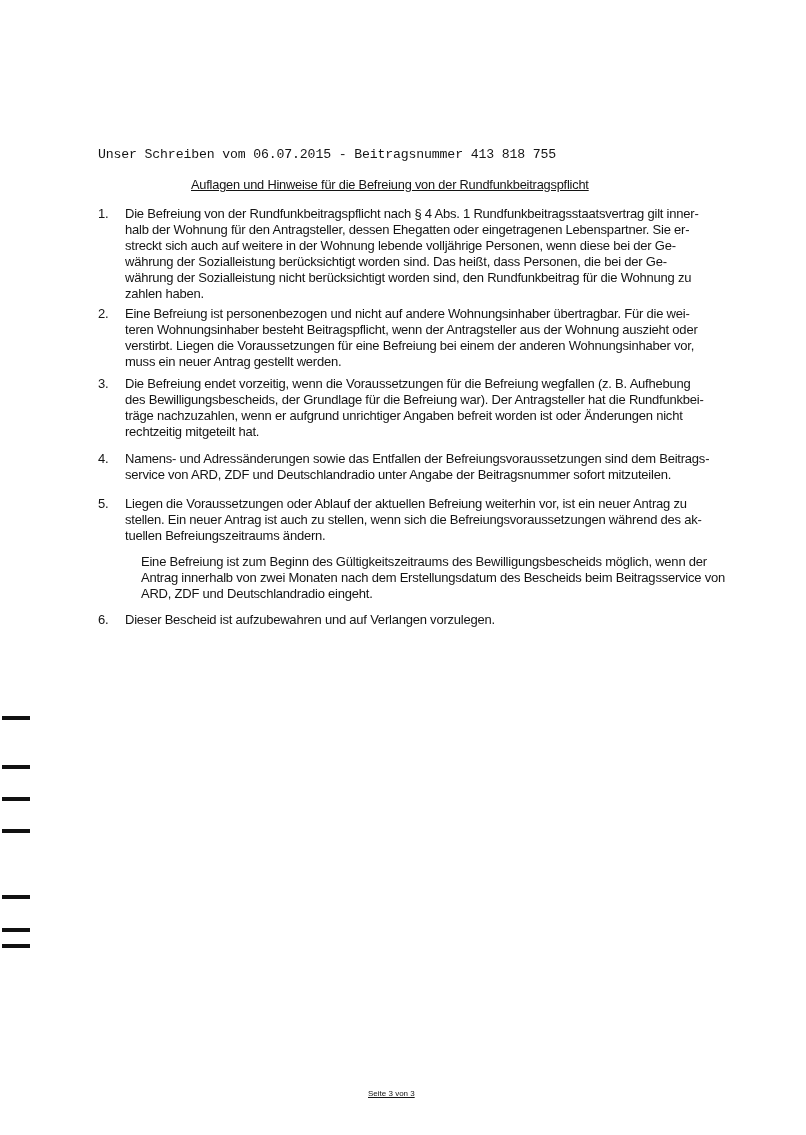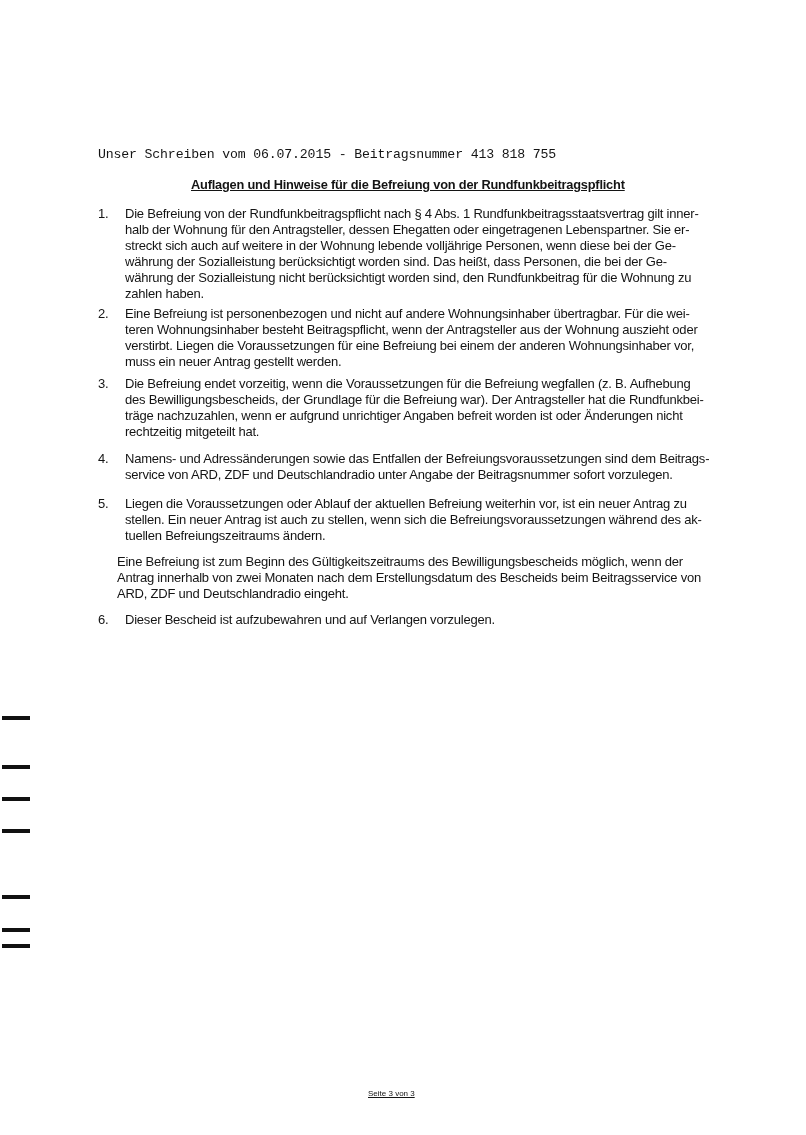--- a/index.html
+++ b/index.html
@@ -1,24 +1,24 @@
 <!DOCTYPE html>
 <html><head>
   <meta charset="utf-8">
   <style>
     html, body { margin: 0; padding: 0; background: #ffffff; }
     body { width: 806px; height: 1135px; position: relative; overflow: hidden;
            font-family: "Liberation Sans", sans-serif; color: #141414; }
     .ref { position: absolute; left: 98px; top: 147px; font-size: 13.2px; letter-spacing: -0.15px; font-family: Liberation Mono, monospace; }
-    .heading { position: absolute; left: 191px; top: 177px; font-size: 12.8px; font-weight: bold;
+    .heading { position: absolute; left: 191px; top: 177px; font-size: 12.8px; font-weight: normal;
                text-decoration: underline; letter-spacing: -0.2px; }
     .item { position: absolute; left: 98px; width: 670px; font-size: 13px; line-height: 16px; letter-spacing: -0.22px; }
     .item .num { position: absolute; left: 0; top: 0; }
     .item .txt { margin-left: 27px; display: block; white-space: pre-line; }
-    .para { position: absolute; left: 117px; width: 650px; font-size: 13px; line-height: 16px;
+    .para { position: absolute; left: 141px; width: 650px; font-size: 13px; line-height: 16px;
             letter-spacing: -0.22px; white-space: pre-line; }
     .mark { position: absolute; left: 2px; width: 28px; height: 4px; background: #111; }
     .footer { position: absolute; left: 368px; top: 1089px; font-size: 8px; text-decoration: underline; }
   </style>
 </head>
 <body>
 
 <div>
   <div class="ref">Unser Schreiben vom 06.07.2015 - Beitragsnummer 413 818 755</div>
   <div class="heading">Auflagen und Hinweise für die Befreiung von der Rundfunkbeitragspflicht</div>
@@ -45,21 +45,21 @@
     <span class="num">3.</span>
     <span class="txt">Die Befreiung endet vorzeitig, wenn die Voraussetzungen für die Befreiung wegfallen (z. B. Aufhebung
 des Bewilligungsbescheids, der Grundlage für die Befreiung war). Der Antragsteller hat die Rundfunkbei-
 träge nachzuzahlen, wenn er aufgrund unrichtiger Angaben befreit worden ist oder Änderungen nicht
 rechtzeitig mitgeteilt hat.</span>
   </div>
 
   <div class="item" style="top:451px">
     <span class="num">4.</span>
     <span class="txt">Namens- und Adressänderungen sowie das Entfallen der Befreiungsvoraussetzungen sind dem Beitrags-
-service von ARD, ZDF und Deutschlandradio unter Angabe der Beitragsnummer sofort vorzulegen.</span>
+service von ARD, ZDF und Deutschlandradio unter Angabe der Beitragsnummer sofort mitzuteilen.</span>
   </div>
 
   <div class="item" style="top:496px">
     <span class="num">5.</span>
     <span class="txt">Liegen die Voraussetzungen oder Ablauf der aktuellen Befreiung weiterhin vor, ist ein neuer Antrag zu
 stellen. Ein neuer Antrag ist auch zu stellen, wenn sich die Befreiungsvoraussetzungen während des ak-
 tuellen Befreiungszeitraums ändern.</span>
   </div>
   <div class="para" style="top:554px">Eine Befreiung ist zum Beginn des Gültigkeitszeitraums des Bewilligungsbescheids möglich, wenn der
 Antrag innerhalb von zwei Monaten nach dem Erstellungsdatum des Bescheids beim Beitragsservice von

